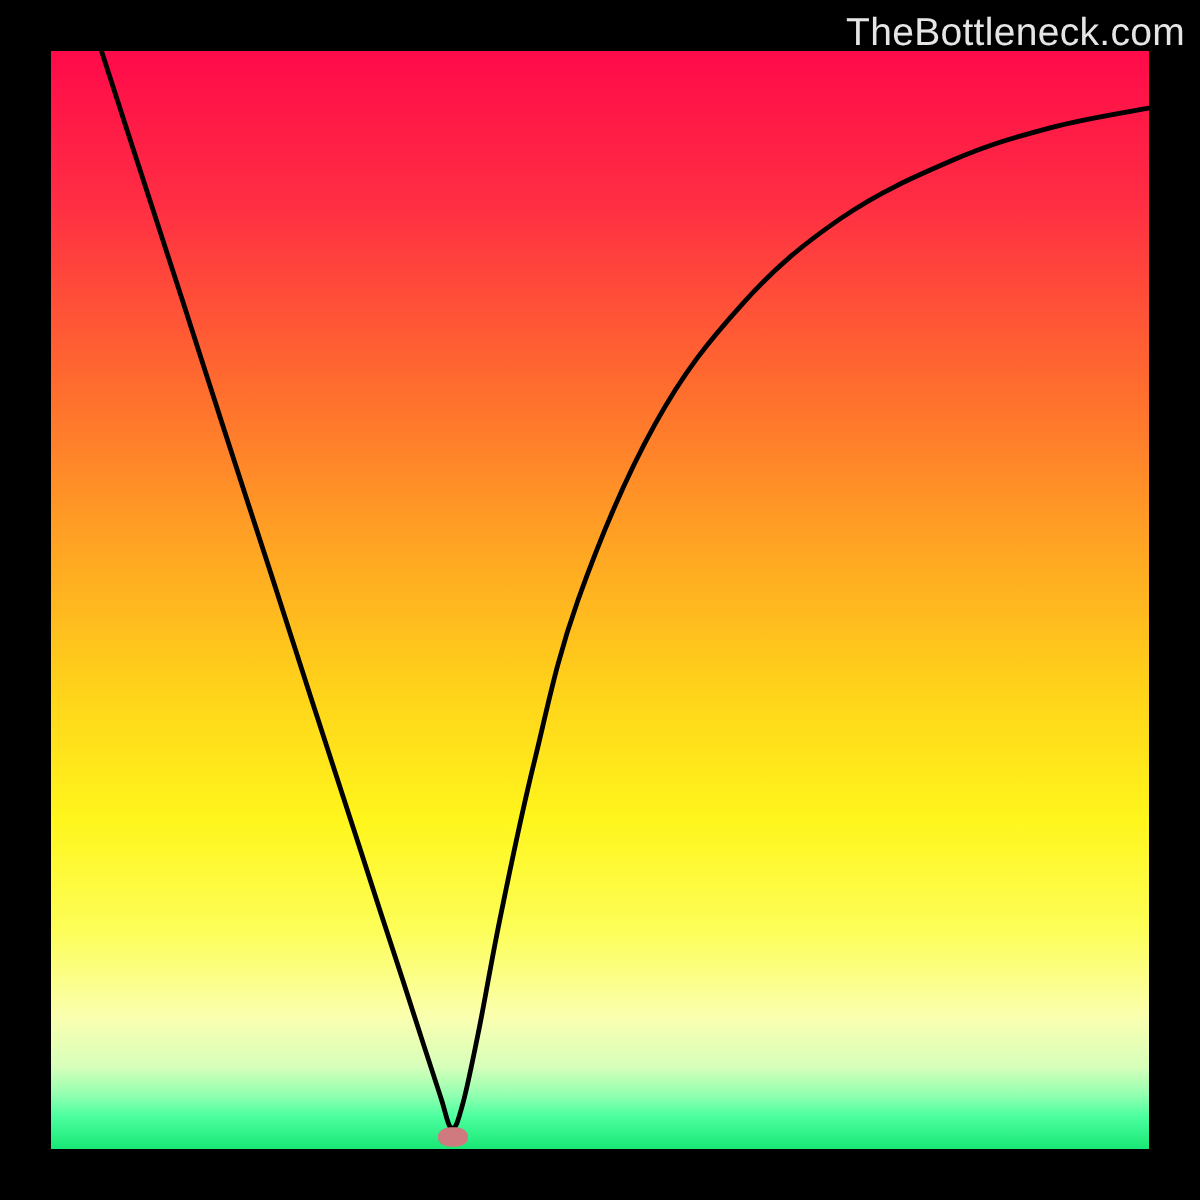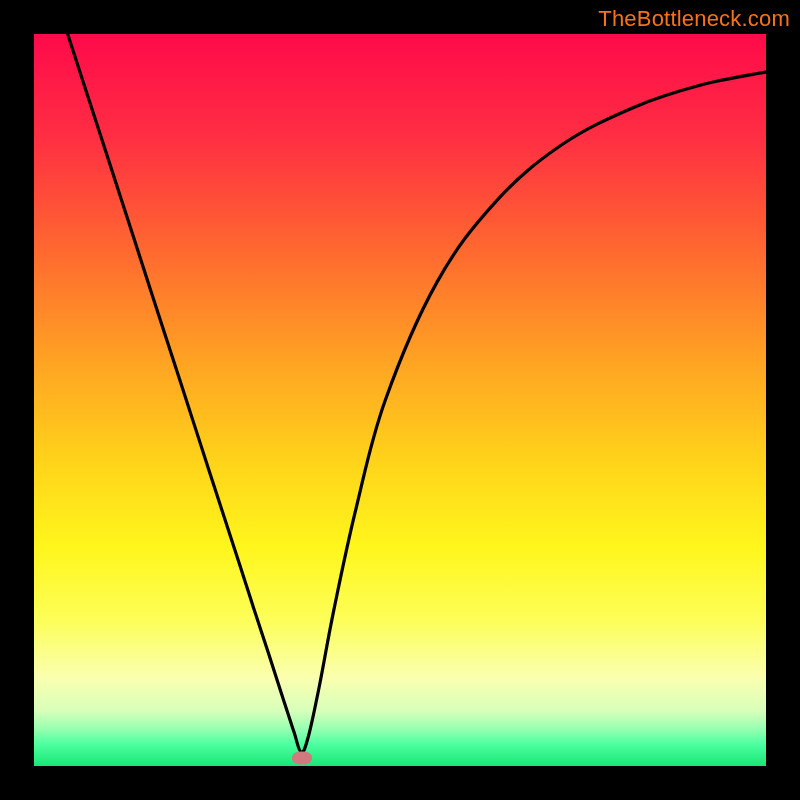--- a/index.html
+++ b/index.html
@@ -20,22 +20,22 @@
     overflow: hidden;
   }
   .gradient {
     position: absolute;
     left: 0; top: 0; width: 100%; height: 100%;
   }
   .watermark {
     position: absolute;
     top: 6px;
     right: 10px;
-    color: #f97316;
-    font-size: 22px;
+    color: #e5e5e5;
+    font-size: 26px;
     font-weight: 500;
     letter-spacing: 0.2px;
     user-select: none;
   }
   .curve {
     position: absolute;
     left: 0; top: 0; width: 100%; height: 100%;
   }
   .marker {
     position: absolute;

